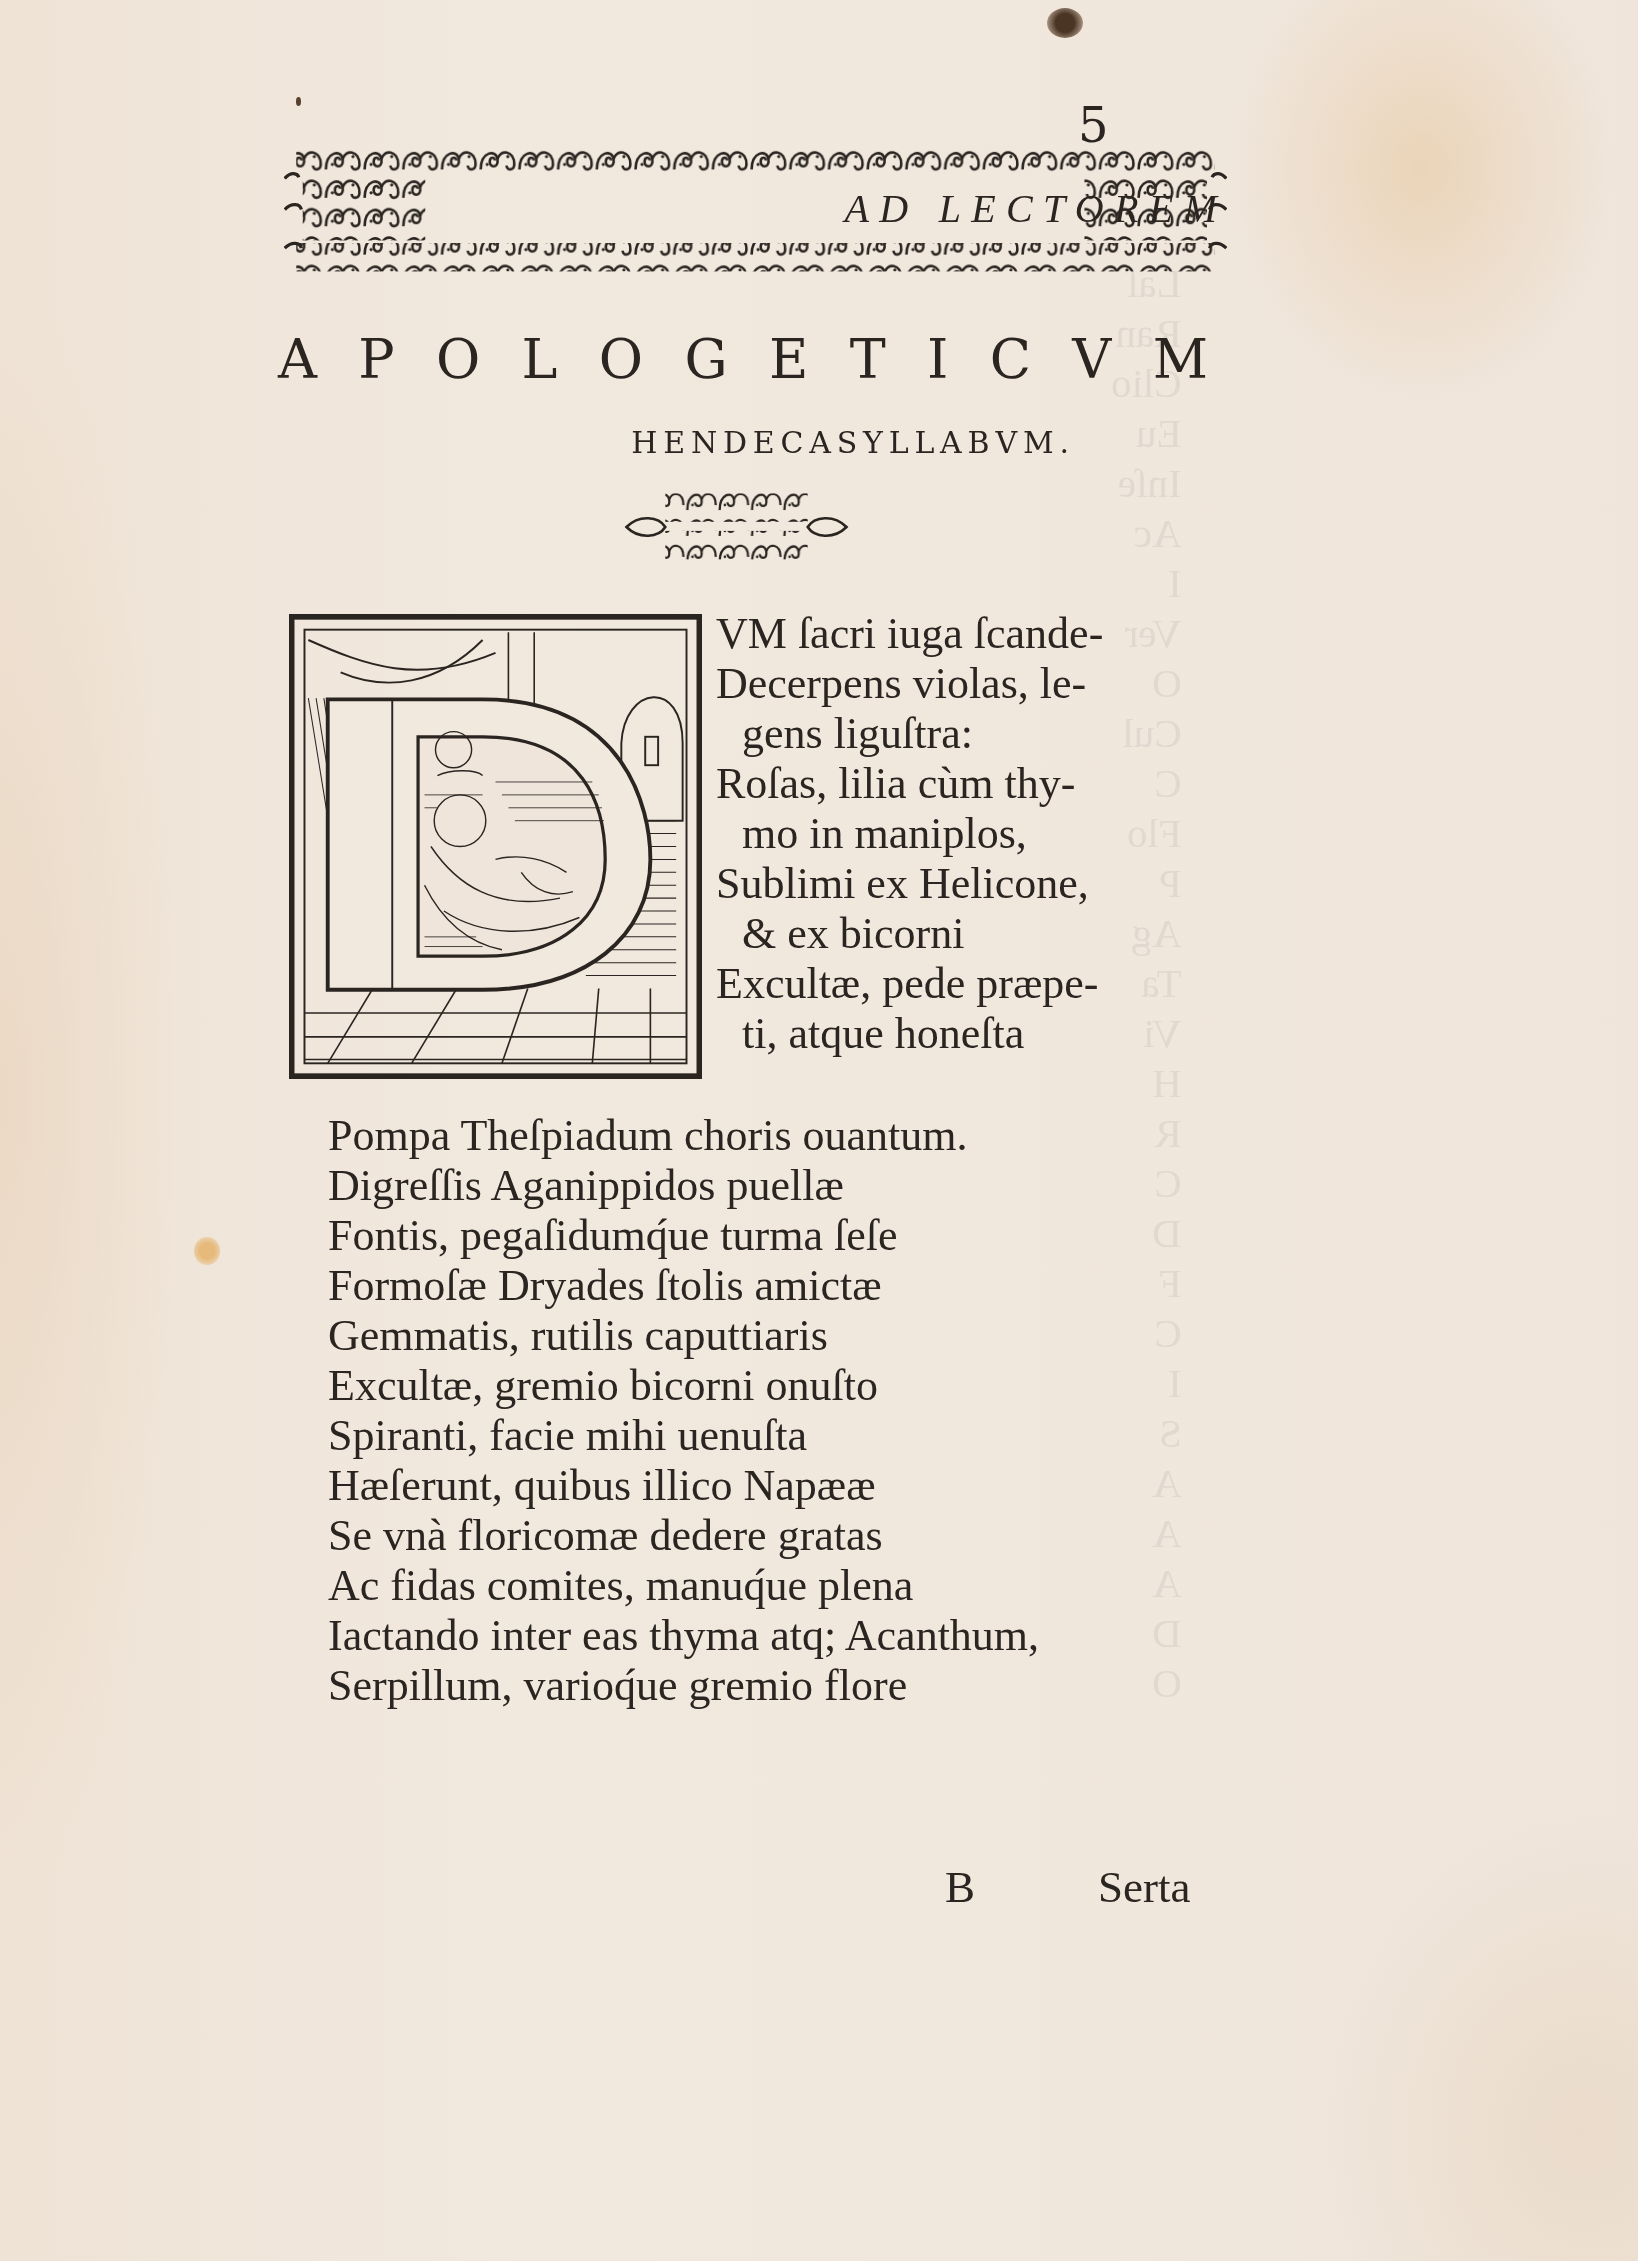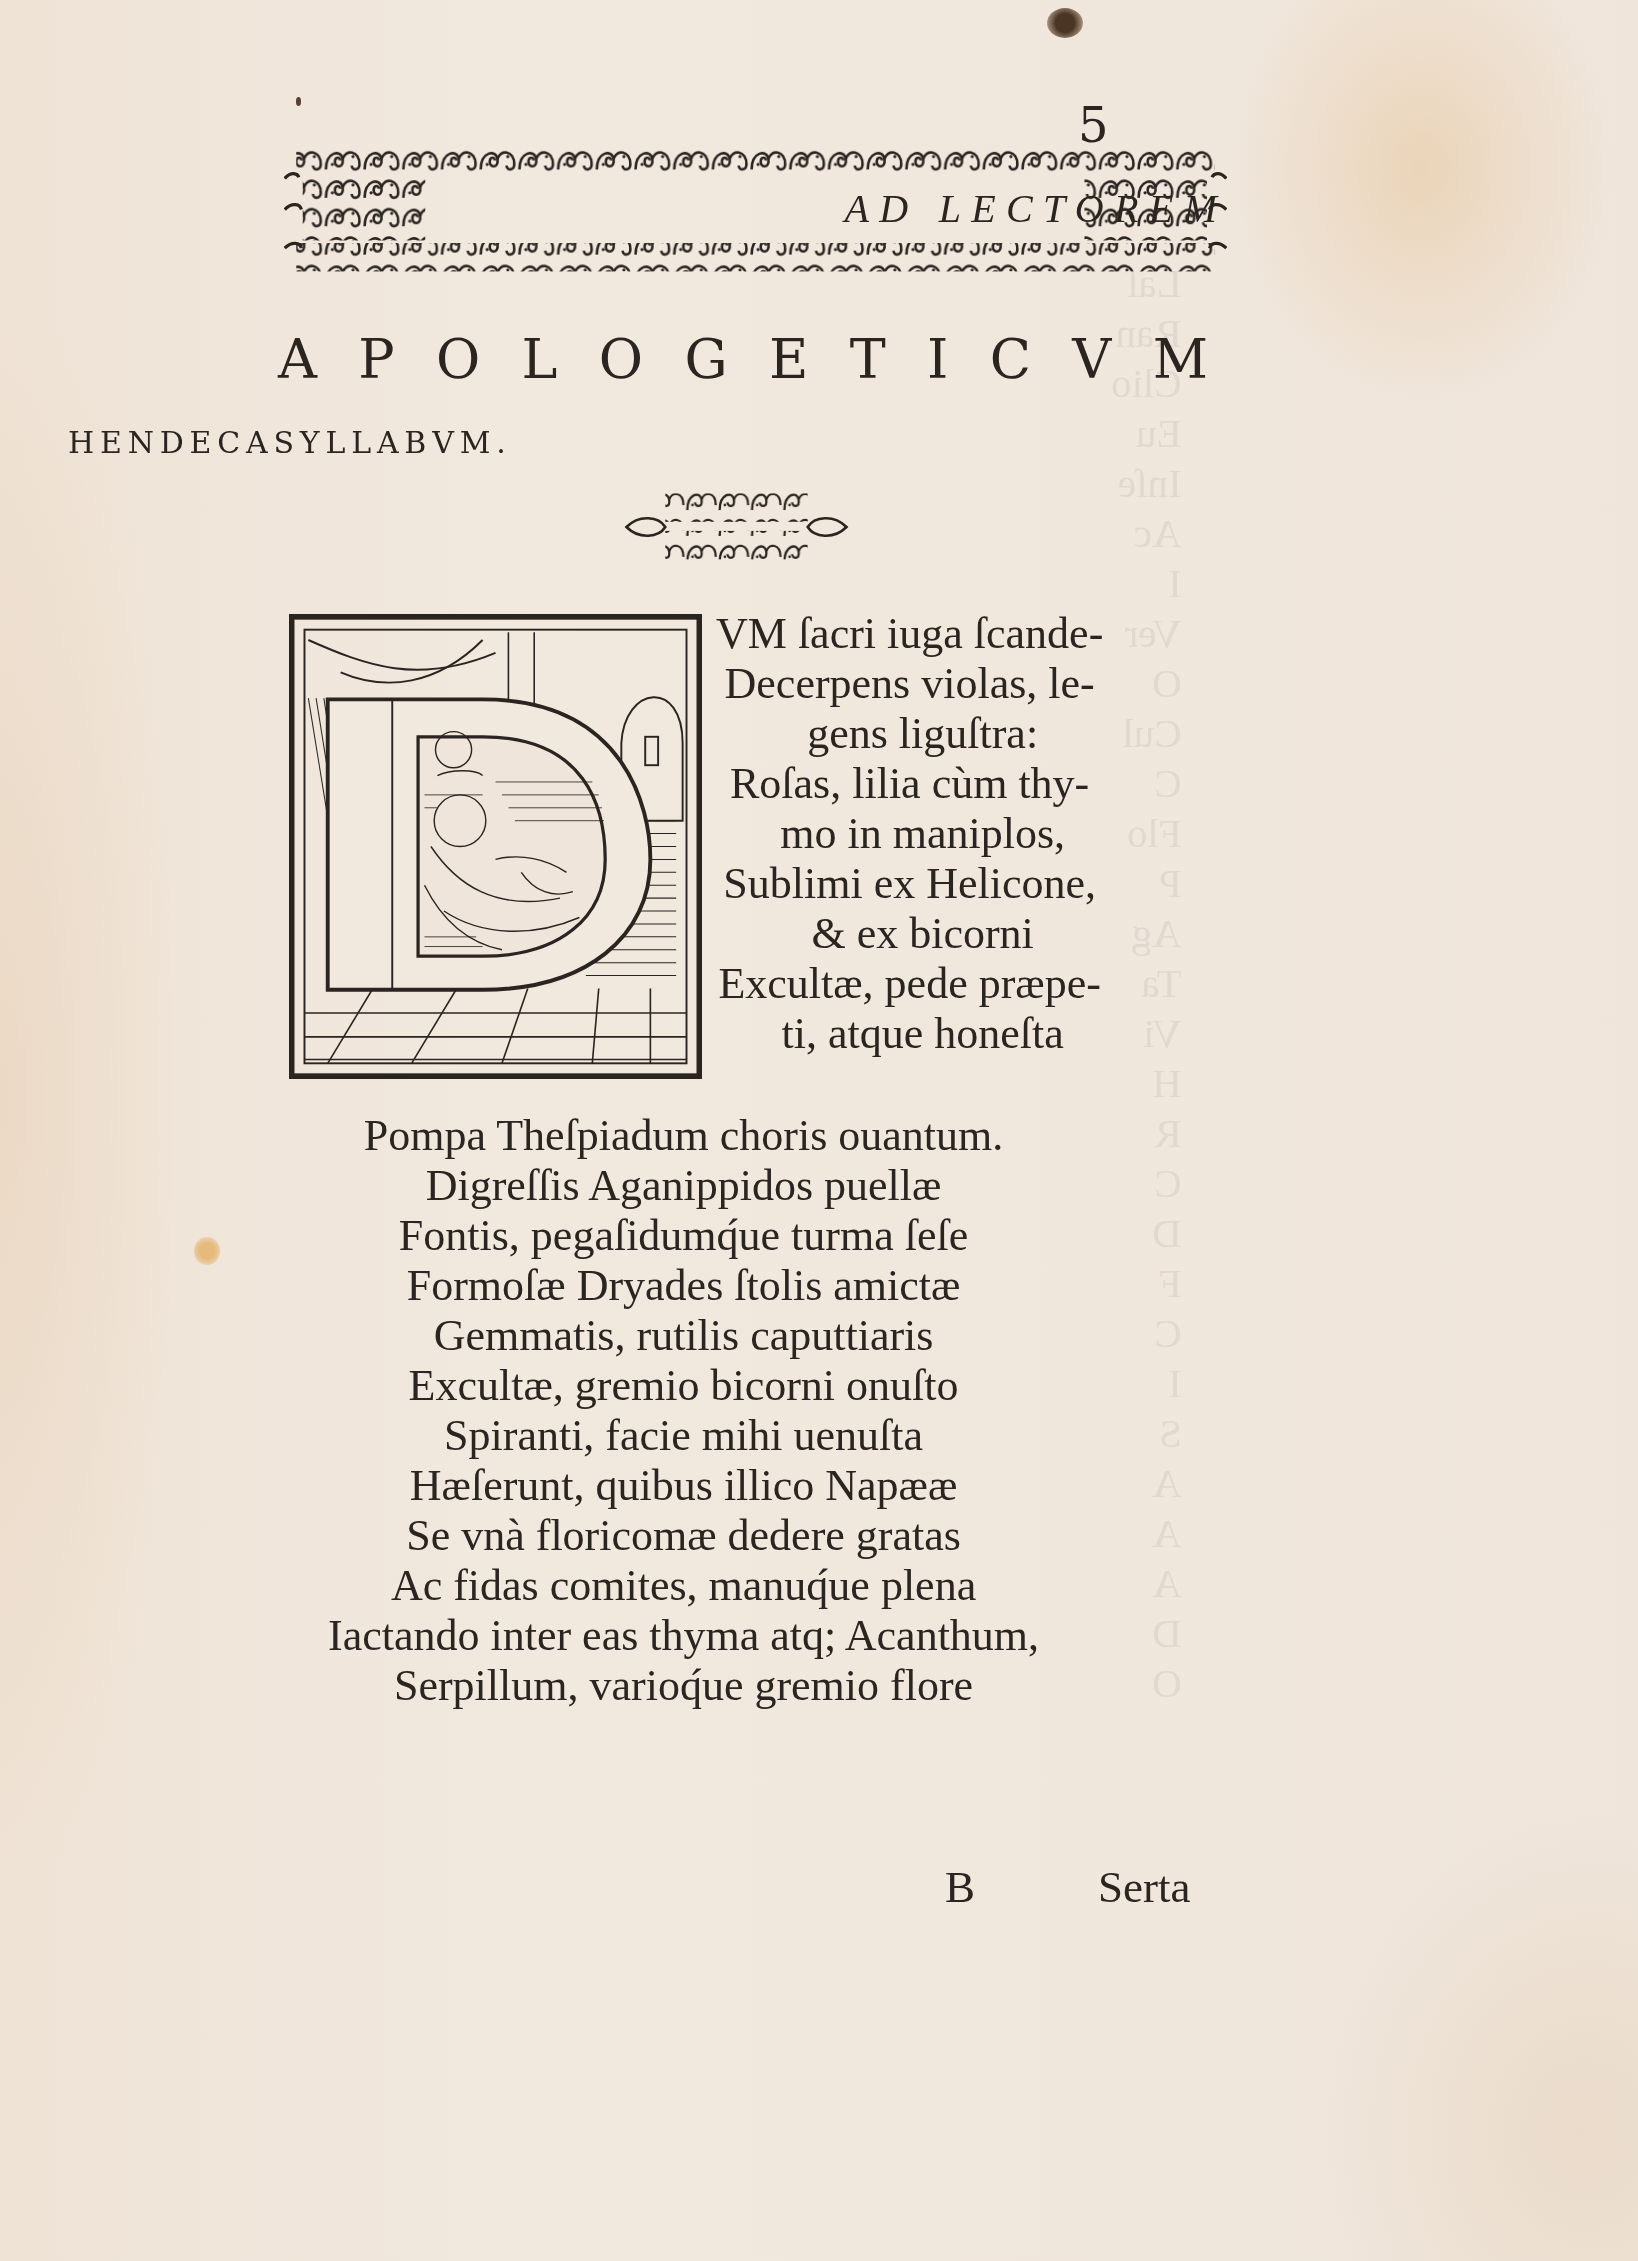--- a/index.html
+++ b/index.html
@@ -27,32 +27,31 @@
       font-family:"Liberation Serif", serif;
     }
 
     .main-title {
       left:278px; top:328px; width:930px; display:flex; justify-content:space-between;
       font-size:54px; font-family:"DejaVu Serif", serif;
     }
     .main-title span { display:inline-block; }
 
     .subtitle {
-      left:0; width:1638px; top:425px; 
+      left:0; width:1638px; top:425px; text-align:center;
       font-size:30px; letter-spacing:5.8px; font-family:"DejaVu Serif", serif;
       padding-left:68px; box-sizing:border-box;
     }
     .small-orn { left:620px; top:488px; width:233px; height:78px; }
 
     .initial { left:289px; top:614px; width:413px; height:465px; }
 
     .verse {
       font-size:44px; line-height:50px; white-space:nowrap;
       font-family:"Liberation Serif", "DejaVu Serif", serif;
-      text-align:center;
     }
     .indent { padding-left:26px; }
 
     .catch-sig { left:945px; top:1861px; font-size:45px; }
     .catchword { left:1098px; top:1861px; font-size:45px; }
 
     .showthrough {
       position:absolute; color:rgba(120,115,125,0.12);
       font-size:41px; line-height:50px; white-space:nowrap; transform:scaleX(-1);
       font-family:"Liberation Serif", serif;

